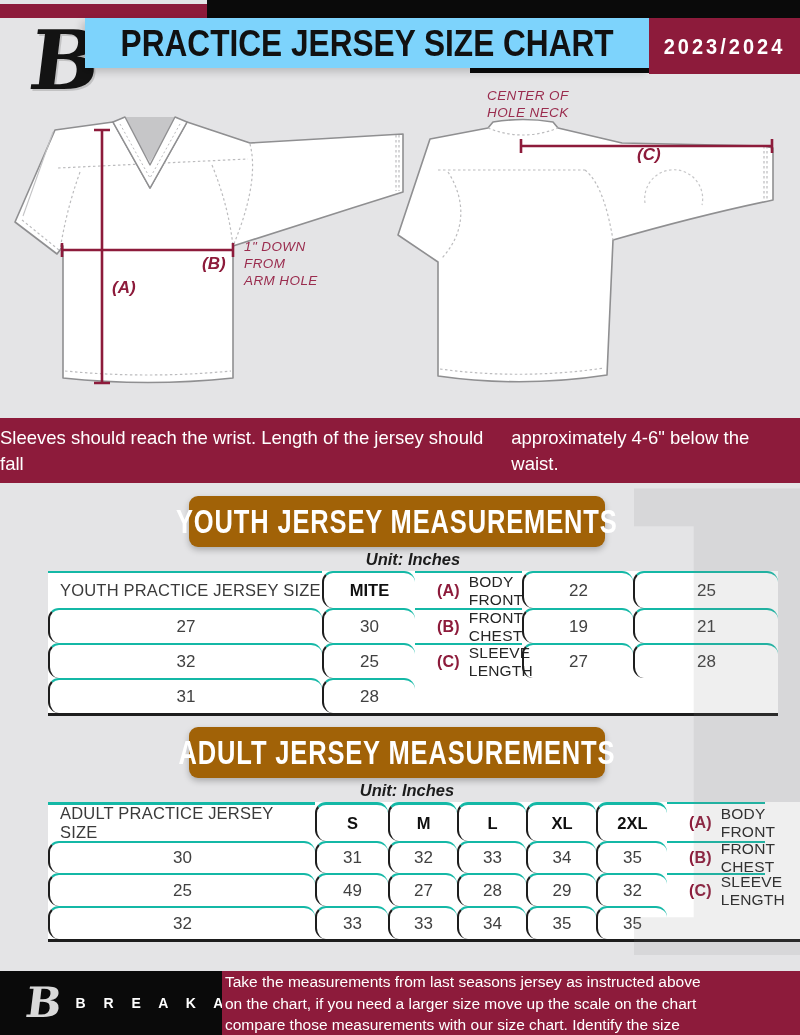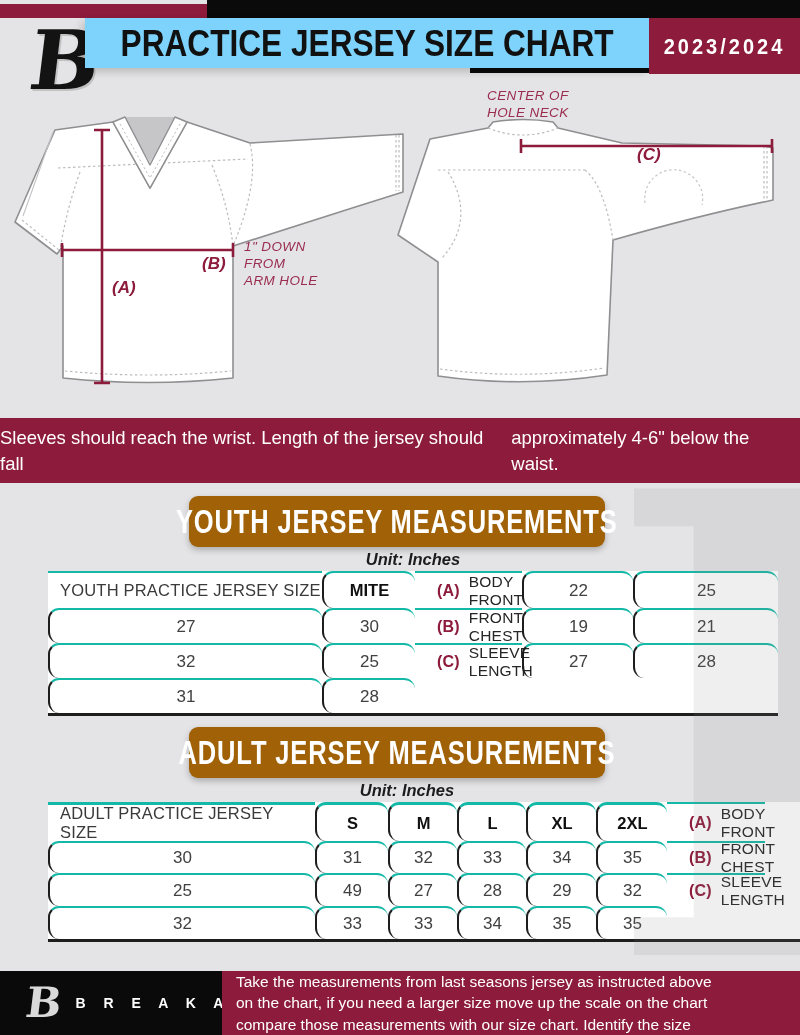--- a/index.html
+++ b/index.html
@@ -57,21 +57,21 @@
              font-family:"DejaVu Serif",serif;font-weight:bold;font-size:640px;line-height:.82;
              color:rgba(130,130,130,.13);}
 
   
   .footer-black{position:absolute;left:0;top:971px;width:222px;height:64px;background:#0a0a0a;
                 display:flex;align-items:center;}
   .footer-logo{font-family:"DejaVu Serif",serif;font-weight:bold;font-size:42px;color:#d9d9d9;
                transform:skewX(-7deg);margin-left:26px;line-height:40px;}
   .footer-brand{color:#fff;font-weight:bold;font-size:14px;letter-spacing:7px;margin-left:14px;white-space:nowrap;}
   .footer-maroon{position:absolute;left:222px;top:971px;width:578px;height:64px;background:#8d1b3b;
-                 display:flex;flex-direction:column;justify-content:center;padding-left:14px;box-sizing:border-box;}
+                 display:flex;flex-direction:column;justify-content:flex-start;padding-left:3px;box-sizing:border-box;}
   .footer-maroon .l{color:#fff;font-size:15.5px;line-height:21.5px;white-space:nowrap;}
 </style>
 </head>
 <body>
 
 <div class="page">
 
   <div class="top-black-strip"></div>
   <div class="top-maroon-strip"></div>
   <div class="under-strip"></div>

